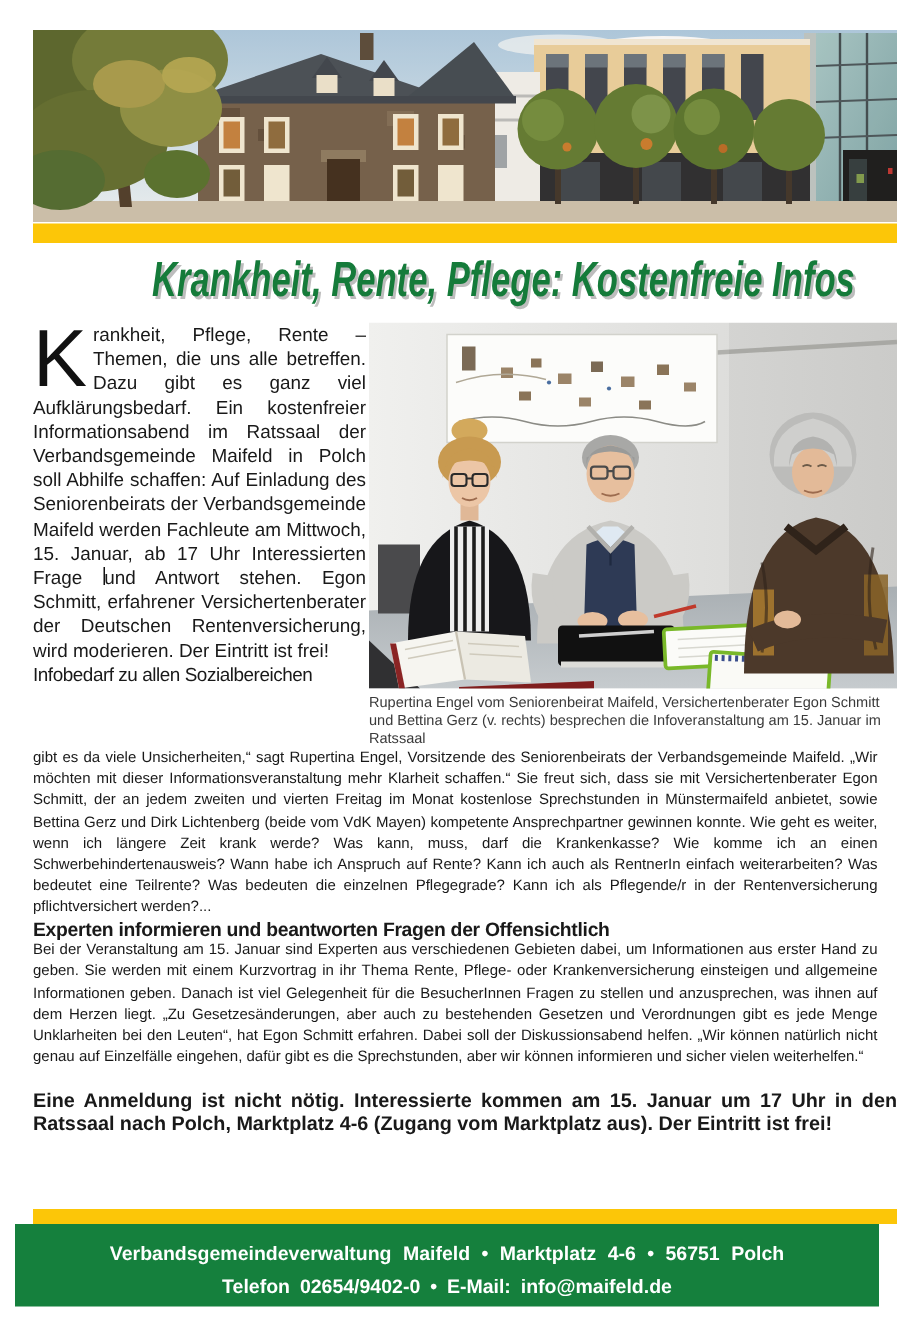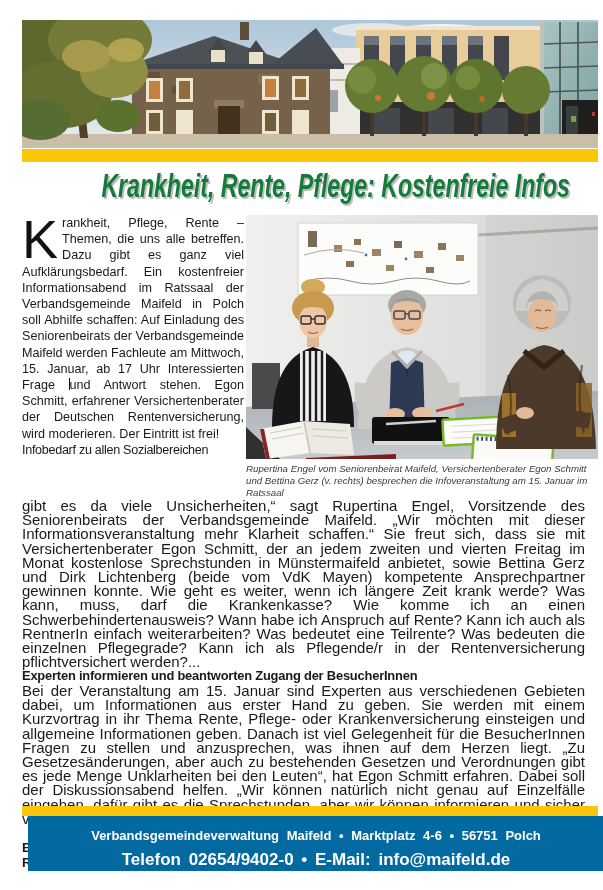--- a/index.html
+++ b/index.html
@@ -23,31 +23,31 @@
   
   #content{left:22px;top:213px;width:576px;}
   .cols{position:relative;height:278px;}
   .leftcol{position:absolute;left:0;top:2px;width:222px;text-align:justify;
     font-size:12.6px;line-height:16.2px;}
   .leftcol p{margin:0;}
   .dropcap{float:left;font-size:54px;line-height:44px;padding:2px 4px 0 0;color:#111;}
   .subhead{font-weight:normal;font-size:12.6px;letter-spacing:-0.3px;margin:0;}
   .figure{position:absolute;left:224px;top:2px;width:352px;}
   .figure svg{display:block;}
-  .caption{margin-top:4px;font-style:italic;font-size:9.7px;line-height:11.8px;color:#3a3a3a;}
-  .fullpara{margin:8px 13px 0 0;text-align:justify;font-size:15px;line-height:14.2px;}
+  .caption{margin-top:4px;font-size:9.7px;line-height:11.8px;color:#3a3a3a;}
+  .fullpara{margin:8px 13px 0 0;text-align:justify;font-size:10px;line-height:14.2px;}
   .subhead2{margin:0;font-size:12.9px;line-height:14.6px;font-weight:bold;letter-spacing:-0.2px;}
   .closing{margin-top:15px;font-weight:bold;text-align:justify;font-size:13.2px;line-height:14.6px;}
   .caret{display:inline-block;width:1px;height:12px;background:#111;vertical-align:-1px;}
   
   #footer-stripe{left:22px;top:806px;width:576px;height:10px;background:#FCC608;}
-  #footer-bar{left:28px;top:816px;width:576px;height:55px;background:#0369a1;color:#fff;
+  #footer-bar{left:10px;top:816px;width:576px;height:55px;background:#15803d;color:#fff;
     text-align:center;font-weight:bold;}
   .f1{padding-top:12px;font-size:13px;word-spacing:4px;}
-  .f2{padding-top:7px;font-size:17px;word-spacing:3px;}
+  .f2{padding-top:7px;font-size:13px;word-spacing:3px;}
 </style>
 </head>
 <body>
 
 <div class="abs" id="banner">
   <svg width="576" height="128" viewBox="0 0 576 128">
     <defs>
       <linearGradient id="sky" x1="0" y1="0" x2="0" y2="1">
         <stop offset="0" stop-color="#a9c9e2"></stop>
           <stop offset="1" stop-color="#e9f1f7"></stop>
@@ -309,21 +309,21 @@
           <path d="M290 112 Q296 115 302 112" stroke="#9c6b4e" stroke-width="1.2" fill="none"></path>
           <path d="M256 212 Q292 196 344 206" stroke="#4c392a" stroke-width="16" fill="none"></path>
           <ellipse cx="279" cy="198" rx="9" ry="6" fill="#e3ba98"></ellipse>
         </g>
       </svg>
       <figcaption class="caption">Rupertina Engel vom Seniorenbeirat Maifeld, Versichertenberater Egon Schmitt und Bettina Gerz (v. rechts) besprechen die Infoveranstaltung am 15. Januar im Ratssaal</figcaption>
     </figure>
   </div>
 
   <p class="fullpara">gibt es da viele Unsicherheiten,“ sagt Rupertina Engel, Vorsitzende des Seniorenbeirats der Verbandsgemeinde Maifeld. „Wir möchten mit dieser Informationsveranstaltung mehr Klarheit schaffen.“ Sie freut sich, dass sie mit Versichertenberater Egon Schmitt, der an jedem zweiten und vierten Freitag im Monat kostenlose Sprechstunden in Münstermaifeld anbietet, sowie Bettina Gerz und Dirk Lichtenberg (beide vom VdK Mayen) kompetente Ansprechpartner gewinnen konnte. Wie geht es weiter, wenn ich längere Zeit krank werde? Was kann, muss, darf die Krankenkasse? Wie komme ich an einen Schwerbehindertenausweis? Wann habe ich Anspruch auf Rente? Kann ich auch als RentnerIn einfach weiterarbeiten? Was bedeutet eine Teilrente? Was bedeuten die einzelnen Pflegegrade? Kann ich als Pflegende/r in der Rentenversicherung pflichtversichert werden?...</p>
-  <p class="subhead2">Experten informieren und beantworten Zugang der BesucherInnen</p>
+  <p class="subhead2">Experten informieren und beantworten Fragen der Offensichtlich</p>
   <p class="fullpara" style="margin-top:0;">Bei der Veranstaltung am 15. Januar sind Experten aus verschiedenen Gebieten dabei, um Informationen aus erster Hand zu geben. Sie werden mit einem Kurzvortrag in ihr Thema Rente, Pflege- oder Krankenversicherung einsteigen und allgemeine Informationen geben. Danach ist viel Gelegenheit für die BesucherInnen Fragen zu stellen und anzusprechen, was ihnen auf dem Herzen liegt. „Zu Gesetzesänderungen, aber auch zu bestehenden Gesetzen und Verordnungen gibt es jede Menge Unklarheiten bei den Leuten“, hat Egon Schmitt erfahren. Dabei soll der Diskussionsabend helfen. „Wir können natürlich nicht genau auf Einzelfälle eingehen, dafür gibt es die Sprechstunden, aber wir können informieren und sicher vielen weiterhelfen.“</p>
   <p class="closing">Eine Anmeldung ist nicht nötig. Interessierte kommen am 15. Januar um 17 Uhr in den Ratssaal nach Polch, Marktplatz 4-6 (Zugang vom Marktplatz aus). Der Eintritt ist frei!</p>
 </div>
 
 <div class="abs" id="footer-stripe"></div>
 <div class="abs" id="footer-bar">
   <div class="f1">Verbandsgemeindeverwaltung Maifeld • Marktplatz 4-6 • 56751 Polch</div>
   <div class="f2">Telefon 02654/9402-0 • E-Mail: info@maifeld.de</div>
 </div>
 

